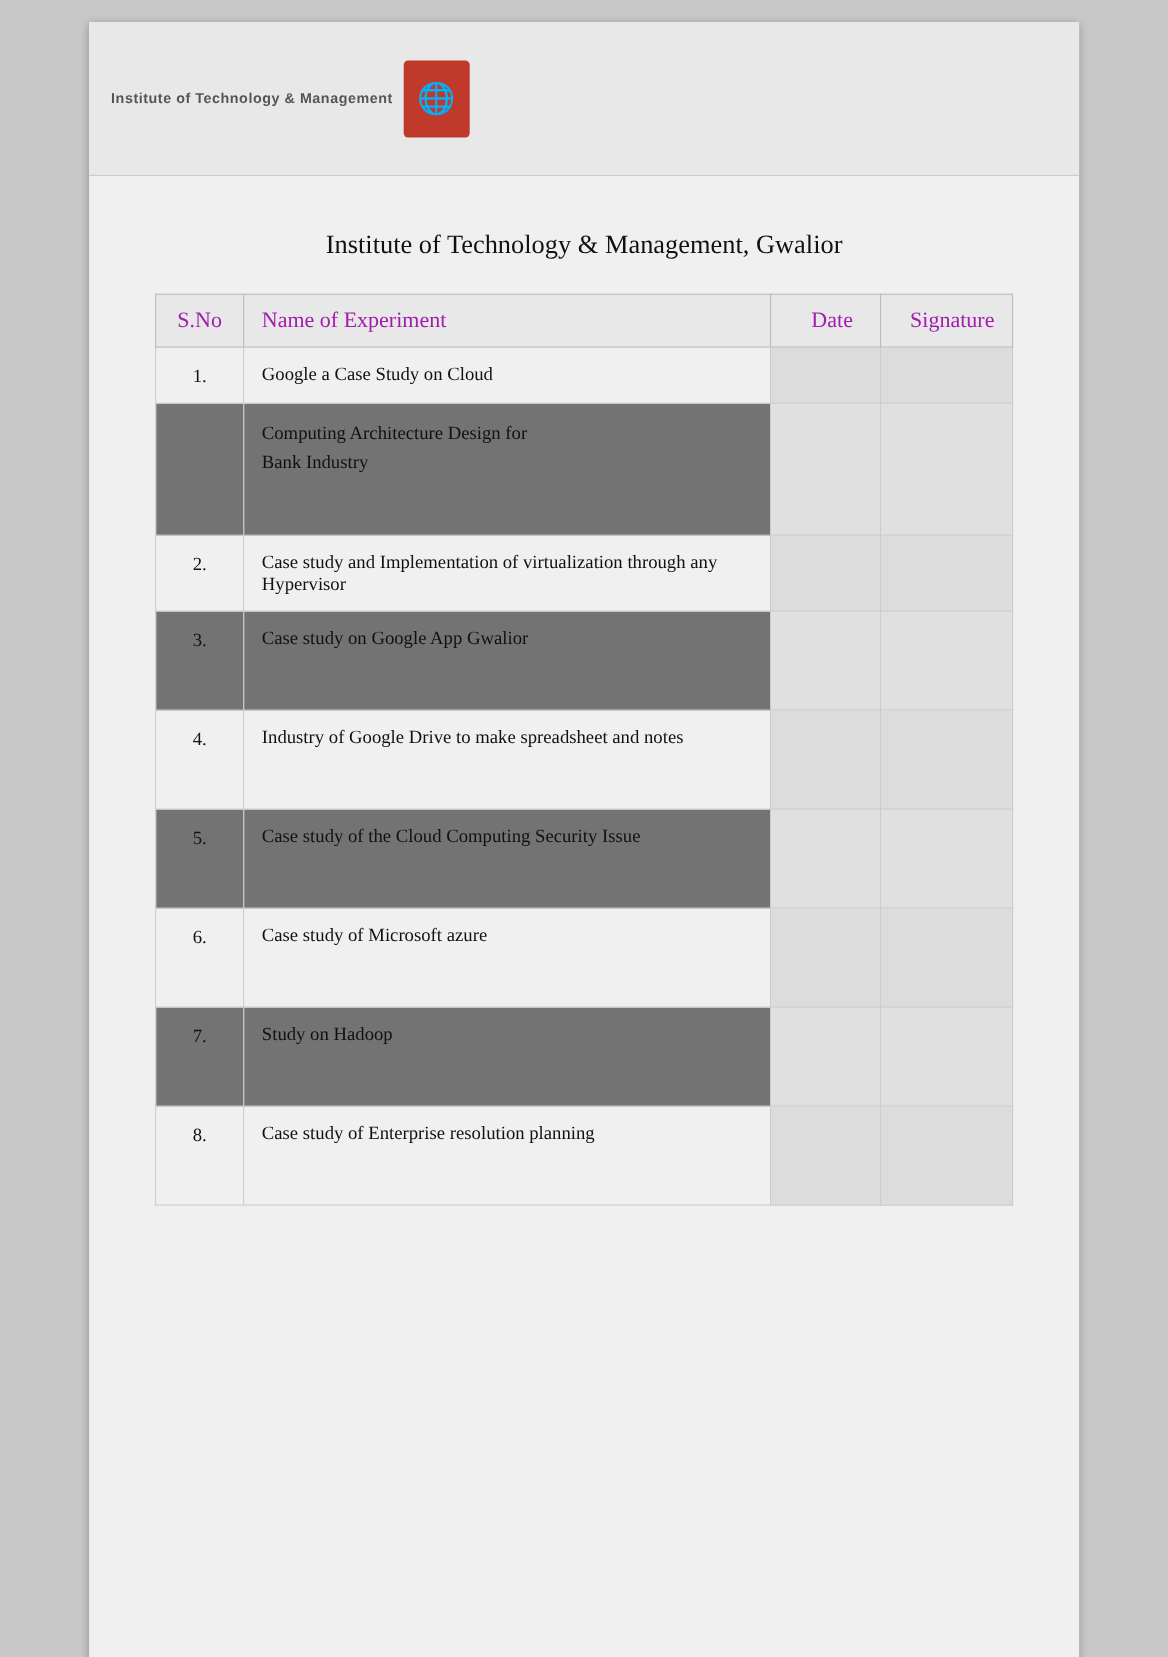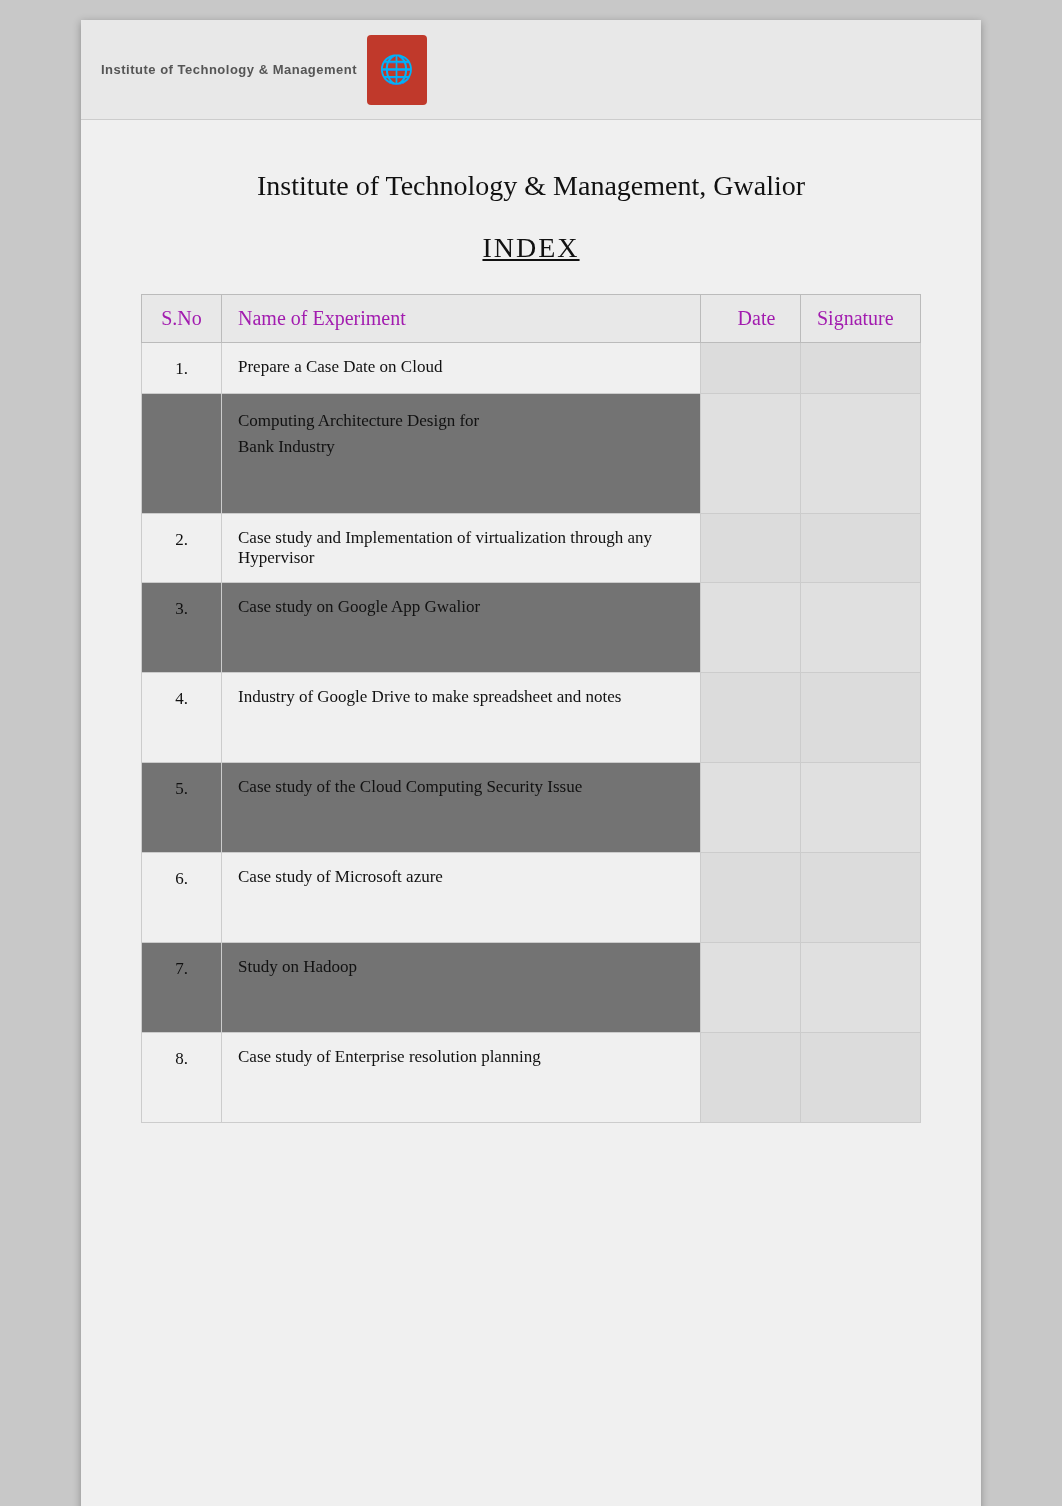--- a/index.html
+++ b/index.html
@@ -22,21 +22,21 @@
       min-height: 1506px;
       background: #f0f0f0;
       margin: 20px auto;
       position: relative;
       box-shadow: 0 2px 8px rgba(0,0,0,0.3);
     }
 
     
     .top-header {
       width: 100%;
-      height: 100px;
+      height: 140px;
       background: #e8e8e8;
       border-bottom: 1px solid #ccc;
       display: flex;
       align-items: center;
       padding: 10px 20px;
       position: relative;
     }
 
     .logo-area {
       display: flex;
@@ -76,21 +76,21 @@
     }
 
     
     .institution-header {
       text-align: center;
       margin-bottom: 30px;
       margin-top: 20px;
     }
 
     .institution-name {
-      font-size: 28px;
+      font-size: 24px;
       font-weight: normal;
       color: #111;
       margin-bottom: 6px;
     }
 
     .department-name {
       font-size: 14px;
       color: #333;
       font-weight: normal;
     }
@@ -132,21 +132,21 @@
     }
 
     .index-table th:nth-child(3) {
       width: 100px;
       text-align: center;
       padding-left: 28px;
     }
 
     .index-table th:nth-child(4) {
       width: 120px;
-      text-align: left;
+      text-align: right;
     }
 
     .index-table td {
       padding: 14px 16px;
       border: 1px solid #ccc;
       vertical-align: top;
       font-size: 17px;
       color: #111;
       background: #737373;
     }
@@ -197,37 +197,36 @@
       </div>
     </div>
   </div>
 
   <div class="content">
 
     <div class="institution-header">
       <div class="institution-name">Institute of Technology &amp; Management, Gwalior</div>
     </div>
 
-    <div class="index-title">INDEX</div>
 
     <table class="index-table">
       <thead>
         <tr>
           <th>S.No</th>
           <th>Name of Experiment</th>
           <th>Date</th>
           <th>Signature</th>
         </tr>
       </thead>
       <tbody>
 
         <tr class="first-row">
           <td>1.</td>
           <td>
-            <span>Prepare a Case Date on Cloud</span>
+            <span>Google a Case Study on Cloud</span>
           </td>
           <td></td>
           <td></td>
         </tr>
 
         <tr style="height: 120px;">
           <td></td>
           <td>
             <div style="font-size:17px; color:#111; line-height:1.5;">
               Computing Architecture Design for<br>Bank Industry

